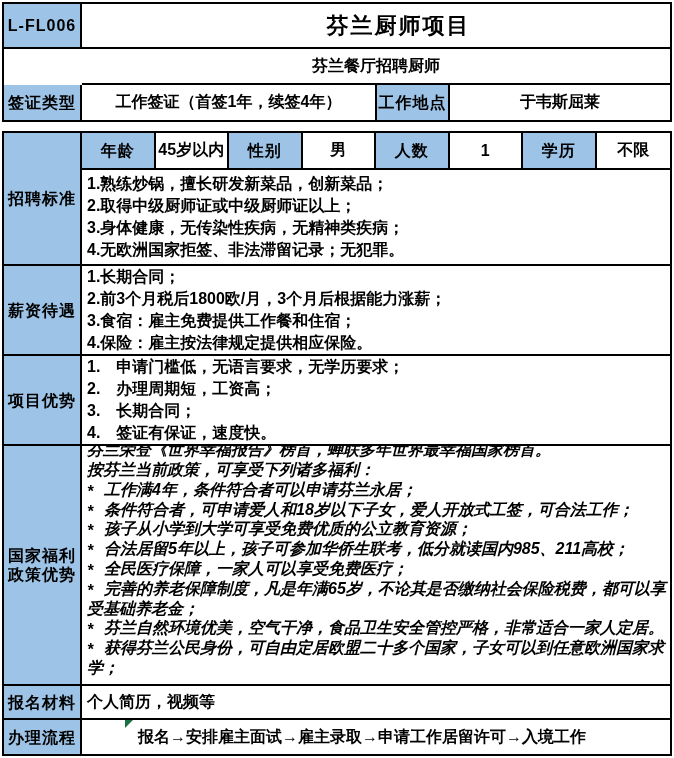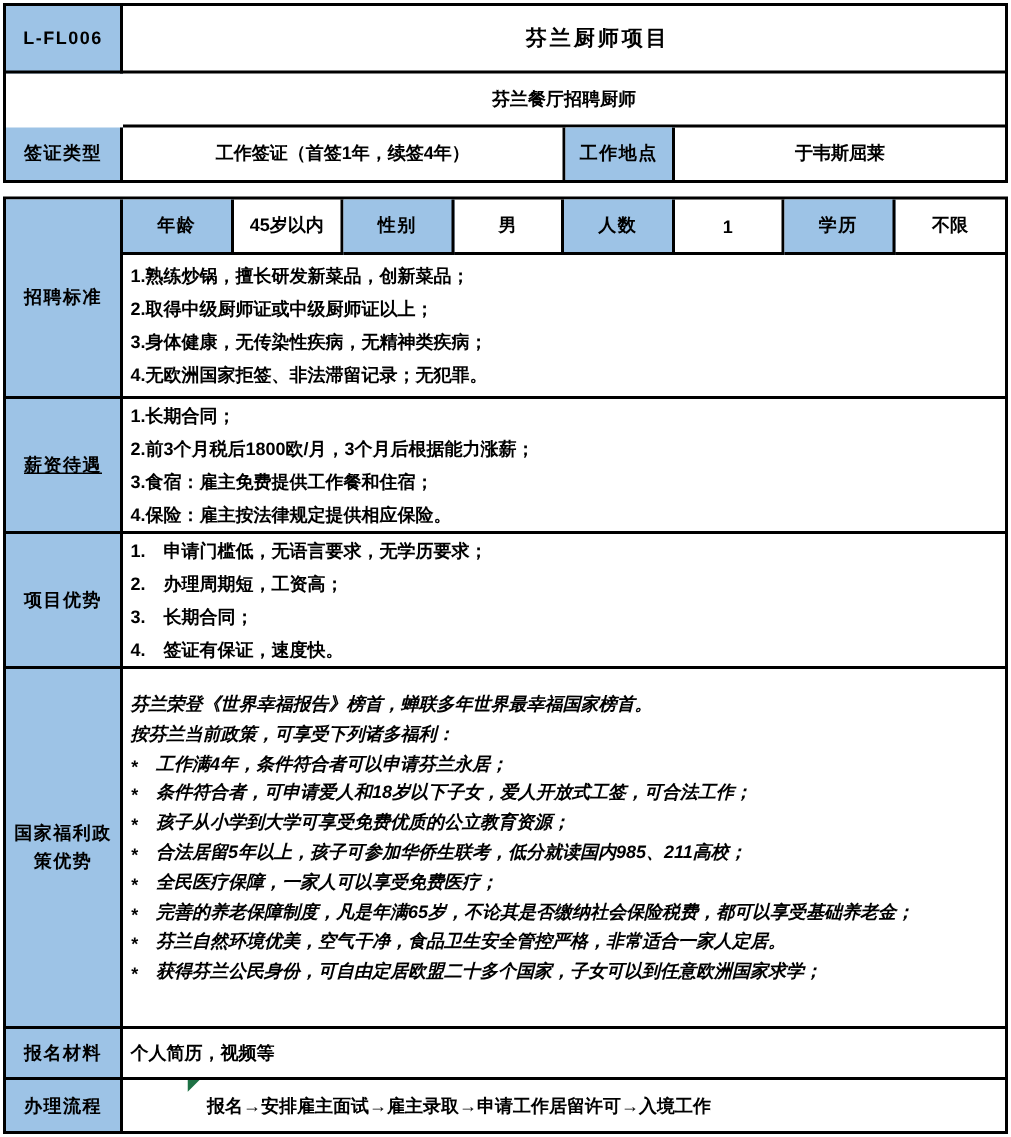--- a/index.html
+++ b/index.html
@@ -6,26 +6,26 @@
   .page{
     position:relative;width:674px;height:758px;background:#ffffff;overflow:hidden;
     font-family:"Liberation Sans","DejaVu Sans",sans-serif;font-weight:bold;color:#000;
   }
   .tbl{position:absolute;left:2px;width:670px;border:2px solid #000;display:grid;
        background:#fff;box-sizing:border-box;}
   .t1{top:2px;height:120px;grid-template-columns:78px 295px 73px 1fr;grid-template-rows:45px 36px 35px;}
   .t2{top:131px;height:625px;grid-template-columns:78px repeat(8,1fr);
       grid-template-rows:37px 96px 90px 90px 240px 34px 34px;}
   .c{border-right:2px solid #000;border-bottom:2px solid #000;box-sizing:border-box;
-     display:flex;align-items:center;justify-content:center;font-size:12px;overflow:hidden;}
+     display:flex;align-items:center;justify-content:center;font-size:16px;overflow:hidden;}
   .nr{border-right:none;}
   .nb{border-bottom:none;}
   .blue{background:#9DC3E6;}
   .lbl{letter-spacing:1px;text-align:center;line-height:19px;}
-  .title{font-size:14px;letter-spacing:2px;padding-left:45px;}
+  .title{font-size:22px;letter-spacing:2px;padding-left:45px;}
   .list{flex-direction:column;align-items:flex-start;justify-content:center;
         padding:0 2px 0 5px;line-height:22px;}
   .list div{white-space:pre-wrap;}
   .benefits{flex-direction:column;align-items:flex-start;justify-content:center;
             padding:0 2px 12px 5px;line-height:19.8px;display:flex;font-style:italic;}
   .bline{width:100%;}
   .star{display:inline-block;width:17px;transform:translateY(2px);}
   .single{justify-content:flex-start;padding-left:5px;}
   .proc{justify-content:flex-start;padding-left:13px;position:relative;margin-left:43px;}
   .tri{position:absolute;top:0;left:0;width:0;height:0;
@@ -63,21 +63,21 @@
     <div class="c blue lbl">学历</div>
     <div class="c nr">不限</div>
 
     <div class="c nr list span8">
       <div>1.熟练炒锅，擅长研发新菜品，创新菜品；</div>
       <div>2.取得中级厨师证或中级厨师证以上；</div>
       <div>3.身体健康，无传染性疾病，无精神类疾病；</div>
       <div>4.无欧洲国家拒签、非法滞留记录；无犯罪。</div>
     </div>
 
-    <div class="c blue lbl" style="grid-column:1;text-decoration:underline;">薪资待遇</div>
+    <div class="c blue lbl" style="grid-column:1;">薪资待遇</div>
     <div class="c nr list span8">
       <div>1.长期合同；</div>
       <div>2.前3个月税后1800欧/月，3个月后根据能力涨薪；</div>
       <div>3.食宿：雇主免费提供工作餐和住宿；</div>
       <div>4.保险：雇主按法律规定提供相应保险。</div>
     </div>
 
     <div class="c blue lbl" style="grid-column:1;">项目优势</div>
     <div class="c nr list span8">
       <div>1.　申请门槛低，无语言要求，无学历要求；</div>

